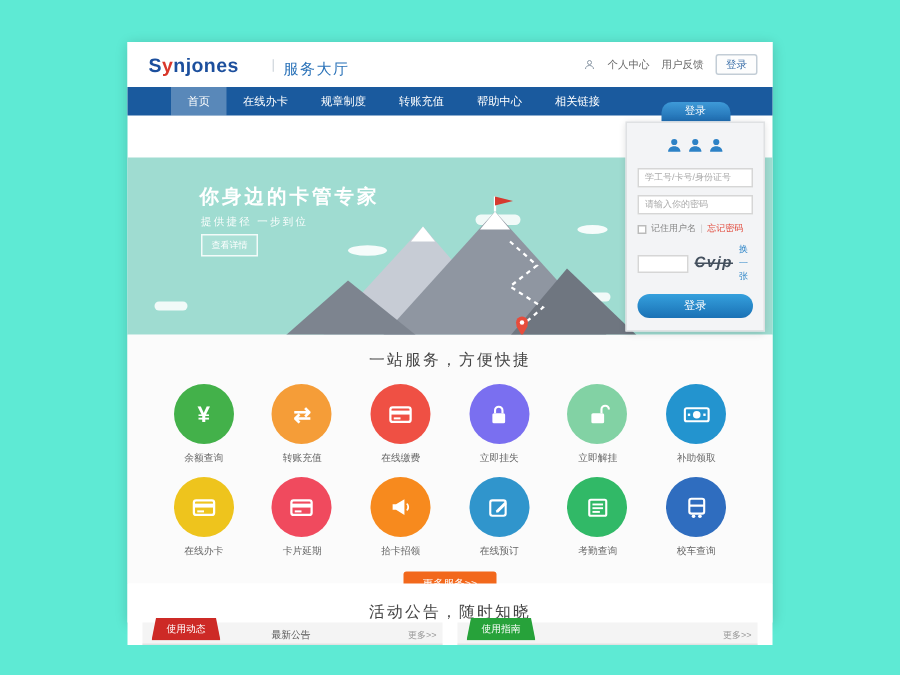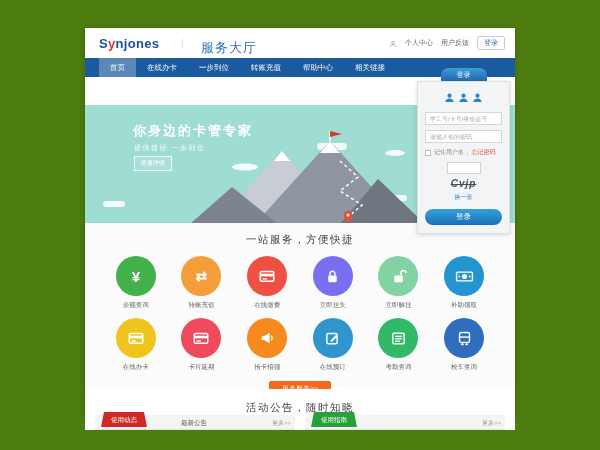--- a/index.html
+++ b/index.html
@@ -1,32 +1,32 @@
 <!DOCTYPE html>
 <html><head>
 <meta charset="utf-8">
 <style>
   * { margin:0; padding:0; box-sizing:border-box; }
   body { font-family:"Liberation Sans", sans-serif; }
-  .stage { position:relative; width:600px; height:450px; background:#4d7c0f; overflow:hidden; }
+  .stage { position:relative; width:600px; height:450px; background:#5eead4; overflow:hidden; }
   .page  { position:absolute; left:85px; top:28px; width:430px; height:387px; background:#fff;
            box-shadow:0 1px 8px rgba(0,0,0,.18); }
 
   
   .hdr { position:relative; height:30px; background:#fff; }
   .logo { position:absolute; left:14px; top:8px; font-size:13px; font-weight:bold; color:#1c4f9d; letter-spacing:.3px; }
   .logo .y { color:#d9372a; }
   .site-sep { position:absolute; left:96px; top:10px; font-size:9px; color:#ccd3da; }
-  .site-name { position:absolute; left:116px; top:11px; font-size:13px; color:#2a72b8; letter-spacing:1px;font-family:Liberation Mono, monospace; }
+  .site-name { position:absolute; left:104px; top:11px; font-size:10px; color:#2a72b8; letter-spacing:1px;font-family:Liberation Mono, monospace; }
   .hdr-right { position:absolute; right:10px; top:0; height:30px; display:flex; align-items:center; gap:8px; }
   .hdr-link { font-size:7px; color:#666; cursor:pointer; }
   .hdr-login { font-size:7px; color:#3a6ea8; border:1px solid #c3cdd6; border-radius:2px; padding:1px 6px; background:#fdfdfd; }
 
   
-  .nav { display:flex; height:19px; background:#1a5a9e; padding-left:14px; }
+  .nav { display:flex; height:19px; background:#1a5a9e; padding-left:29px; }
   .nav-item { padding:0 11px; line-height:19px; font-size:7.5px; color:#fff; cursor:pointer; white-space:nowrap; }
   .nav-item.active { background:rgba(255,255,255,.28); }
 
   
   .banner { position:relative; height:118px; background:#9fdcd1; overflow:hidden;margin-top:28px; }
   .b-title { position:absolute; left:48px; top:17px; font-size:13px; font-weight:bold; color:#fff; letter-spacing:2px; }
   .b-sub   { position:absolute; left:49px; top:38px; font-size:7px; color:rgba(255,255,255,.95); letter-spacing:1.5px; }
   .b-cta   { position:absolute; left:49px; top:51px; font-size:6px; color:#fff; border:1px solid rgba(255,255,255,.85);
              padding:2px 6px; background:rgba(255,255,255,.12); cursor:pointer; }
   .cloud { position:absolute; background:#fff; border-radius:8px; opacity:.85; }
@@ -38,21 +38,21 @@
           border-radius:7px 7px 0 0; color:#fff; font-size:7px; text-align:center; line-height:13px; cursor:pointer; }
   .lbody { background:#f3f4f6; border:1px solid #dfe1e3; box-shadow:0 1px 5px rgba(0,0,0,.15); padding:5px 7px 8px; }
   .lusers { display:flex; justify-content:center; gap:3px; margin:2px 0 5px; }
   .lin { display:block; width:100%; height:13px; border:1px solid #d6d6d6; background:#fff; font-size:6px;
          padding:0 4px; color:#333; margin-bottom:5px; font-family:"Liberation Sans",sans-serif; }
   .lin::placeholder { color:#aaa; }
   .lopts { display:flex; align-items:center; gap:3px; font-size:6px; color:#888; margin-bottom:5px; }
   .lcheck { width:6px; height:6px; border:1px solid #bbb; background:#fff; cursor:pointer; }
   .lforgot { color:#e24c3f; cursor:pointer; }
   .lsep { color:#ccc; }
-  .lcap { display:flex; align-items:center; gap:4px; margin-bottom:7px;flex-direction:column; }
+  .lcap { display:flex; align-items:center; gap:4px; margin-bottom:7px; }
   .lcap input { width:34px; height:12px; border:1px solid #d6d6d6; background:#fff; font-size:6px; }
   .cap-txt { font-size:10px; font-style:italic; font-weight:bold; color:#44505e; text-decoration:line-through; letter-spacing:1px; }
   .cap-refresh { font-size:6px; color:#2f86c8; cursor:pointer; }
   .lsubmit { display:block; width:100%; height:16px; border:none; border-radius:9px;
              background:linear-gradient(#35a0dd,#1a71b5); color:#fff; font-size:7.5px; cursor:pointer; }
 
   
   .services { background:#fbfbfb; padding-top:10px; height:166px; }
   .sec-title { text-align:center; font-size:10.5px; color:#454545; letter-spacing:1.5px; }
   .svc-grid { display:flex; flex-wrap:wrap; padding:9px 18px 0; }
@@ -93,21 +93,21 @@
             </svg>
         </span>
         <span class="hdr-link" id="hdr-links"><span class="hdr-link">个人中心</span><span class="hdr-link" style="margin-left: 8px;">用户反馈</span></span>
         <span class="hdr-login">登录</span>
       </div>
     </div>
 
     <div class="nav" id="nav-list">
         <div class="nav-item active">首页</div>
         <div class="nav-item">在线办卡</div>
-        <div class="nav-item">一步到位</div>
+        <div class="nav-item">规章制度</div>
         <div class="nav-item">转账充值</div>
         <div class="nav-item">帮助中心</div>
         <div class="nav-item">相关链接</div>
       </div>
 
     <div class="banner">
       <div class="b-title">你身边的卡管专家</div>
       <div class="b-sub">提供捷径 一步到位</div>
       <div class="b-cta">查看详情</div>
 

